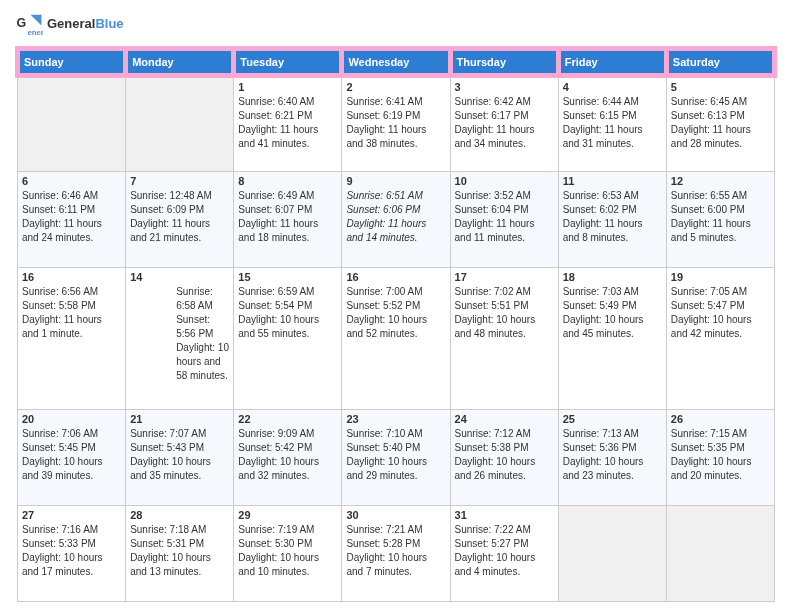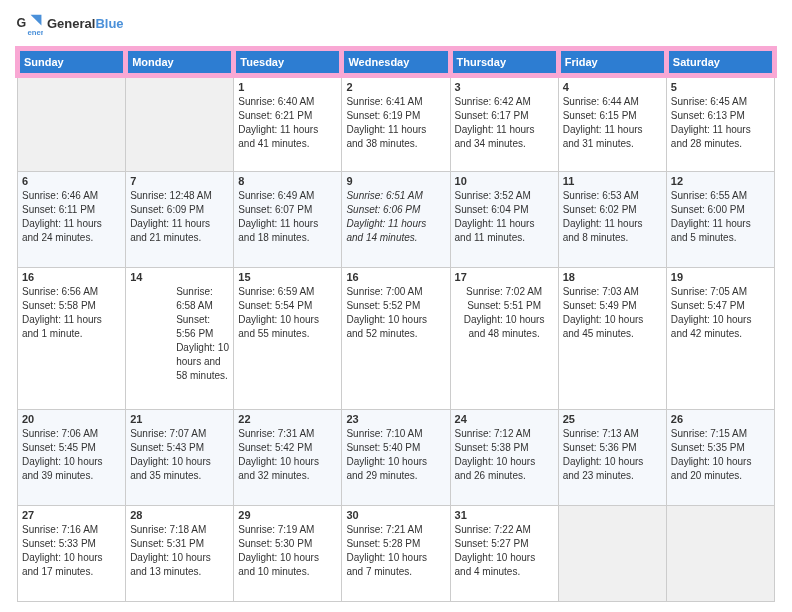--- a/index.html
+++ b/index.html
@@ -233,21 +233,21 @@
 Daylight: 10 hours and 55 minutes.</div>
           </td>
           <td>
             <span class="day-num">16</span>
             <div class="cell-info" style="white-space: pre-line;">Sunrise: 7:00 AM
 Sunset: 5:52 PM
 Daylight: 10 hours and 52 minutes.</div>
           </td>
           <td>
             <span class="day-num">17</span>
-            <div class="cell-info" style="white-space: pre-line; text-align: center;">Sunrise: 7:02 AM
+            <div class="cell-info" style="white-space: pre-line;">Sunrise: 7:02 AM
 Sunset: 5:51 PM
 Daylight: 10 hours and 48 minutes.</div>
           </td>
           <td>
             <span class="day-num">18</span>
             <div class="cell-info" style="white-space: pre-line;">Sunrise: 7:03 AM
 Sunset: 5:49 PM
 Daylight: 10 hours and 45 minutes.</div>
           </td>
           <td>
@@ -265,21 +265,21 @@
 Daylight: 10 hours and 39 minutes.</div>
           </td>
           <td>
             <span class="day-num">21</span>
             <div class="cell-info" style="white-space: pre-line;">Sunrise: 7:07 AM
 Sunset: 5:43 PM
 Daylight: 10 hours and 35 minutes.</div>
           </td>
           <td>
             <span class="day-num">22</span>
-            <div class="cell-info" style="white-space: pre-line;">Sunrise: 7:31 AM
+            <div class="cell-info" style="white-space: pre-line;">Sunrise: 9:09 AM
 Sunset: 5:42 PM
 Daylight: 10 hours and 32 minutes.</div>
           </td>
           <td>
             <span class="day-num">23</span>
             <div class="cell-info" style="white-space: pre-line;">Sunrise: 7:10 AM
 Sunset: 5:40 PM
 Daylight: 10 hours and 29 minutes.</div>
           </td>
           <td>

